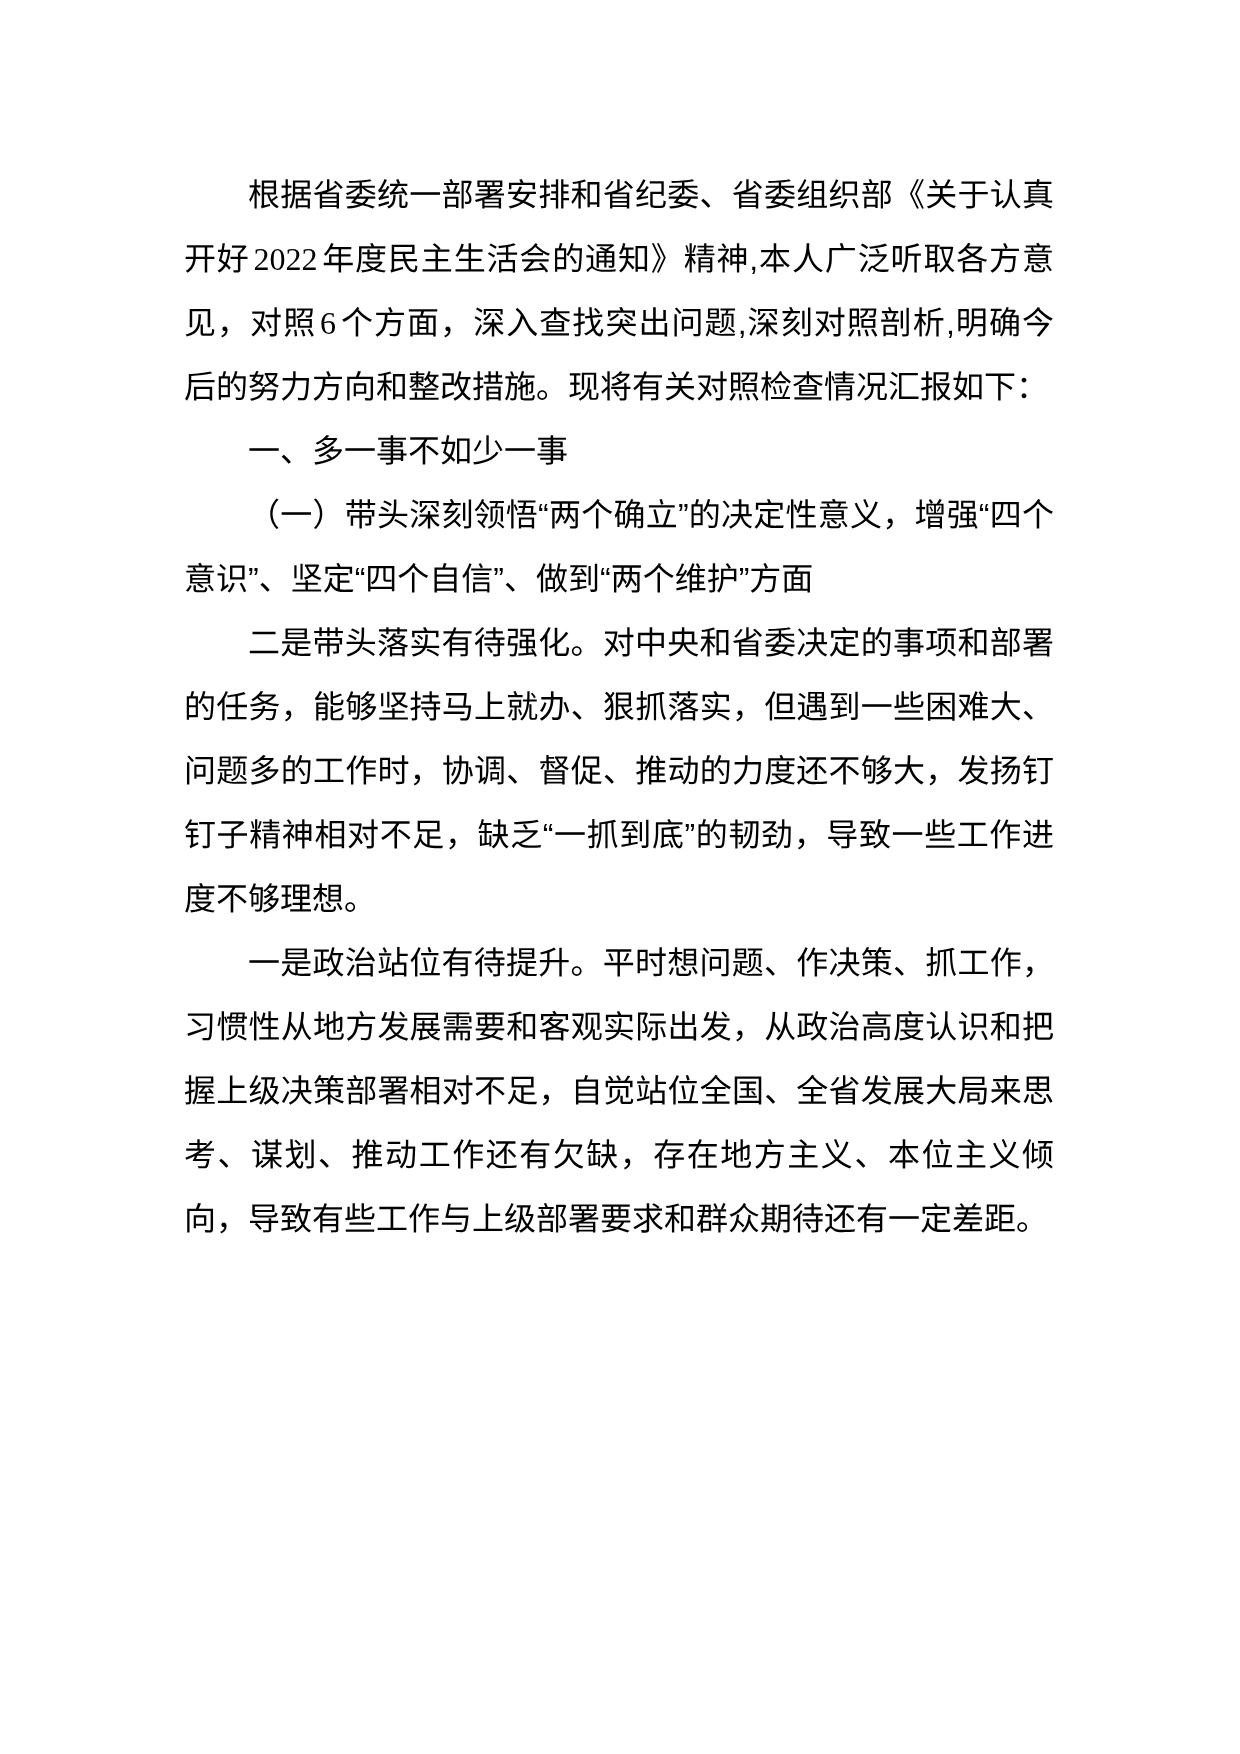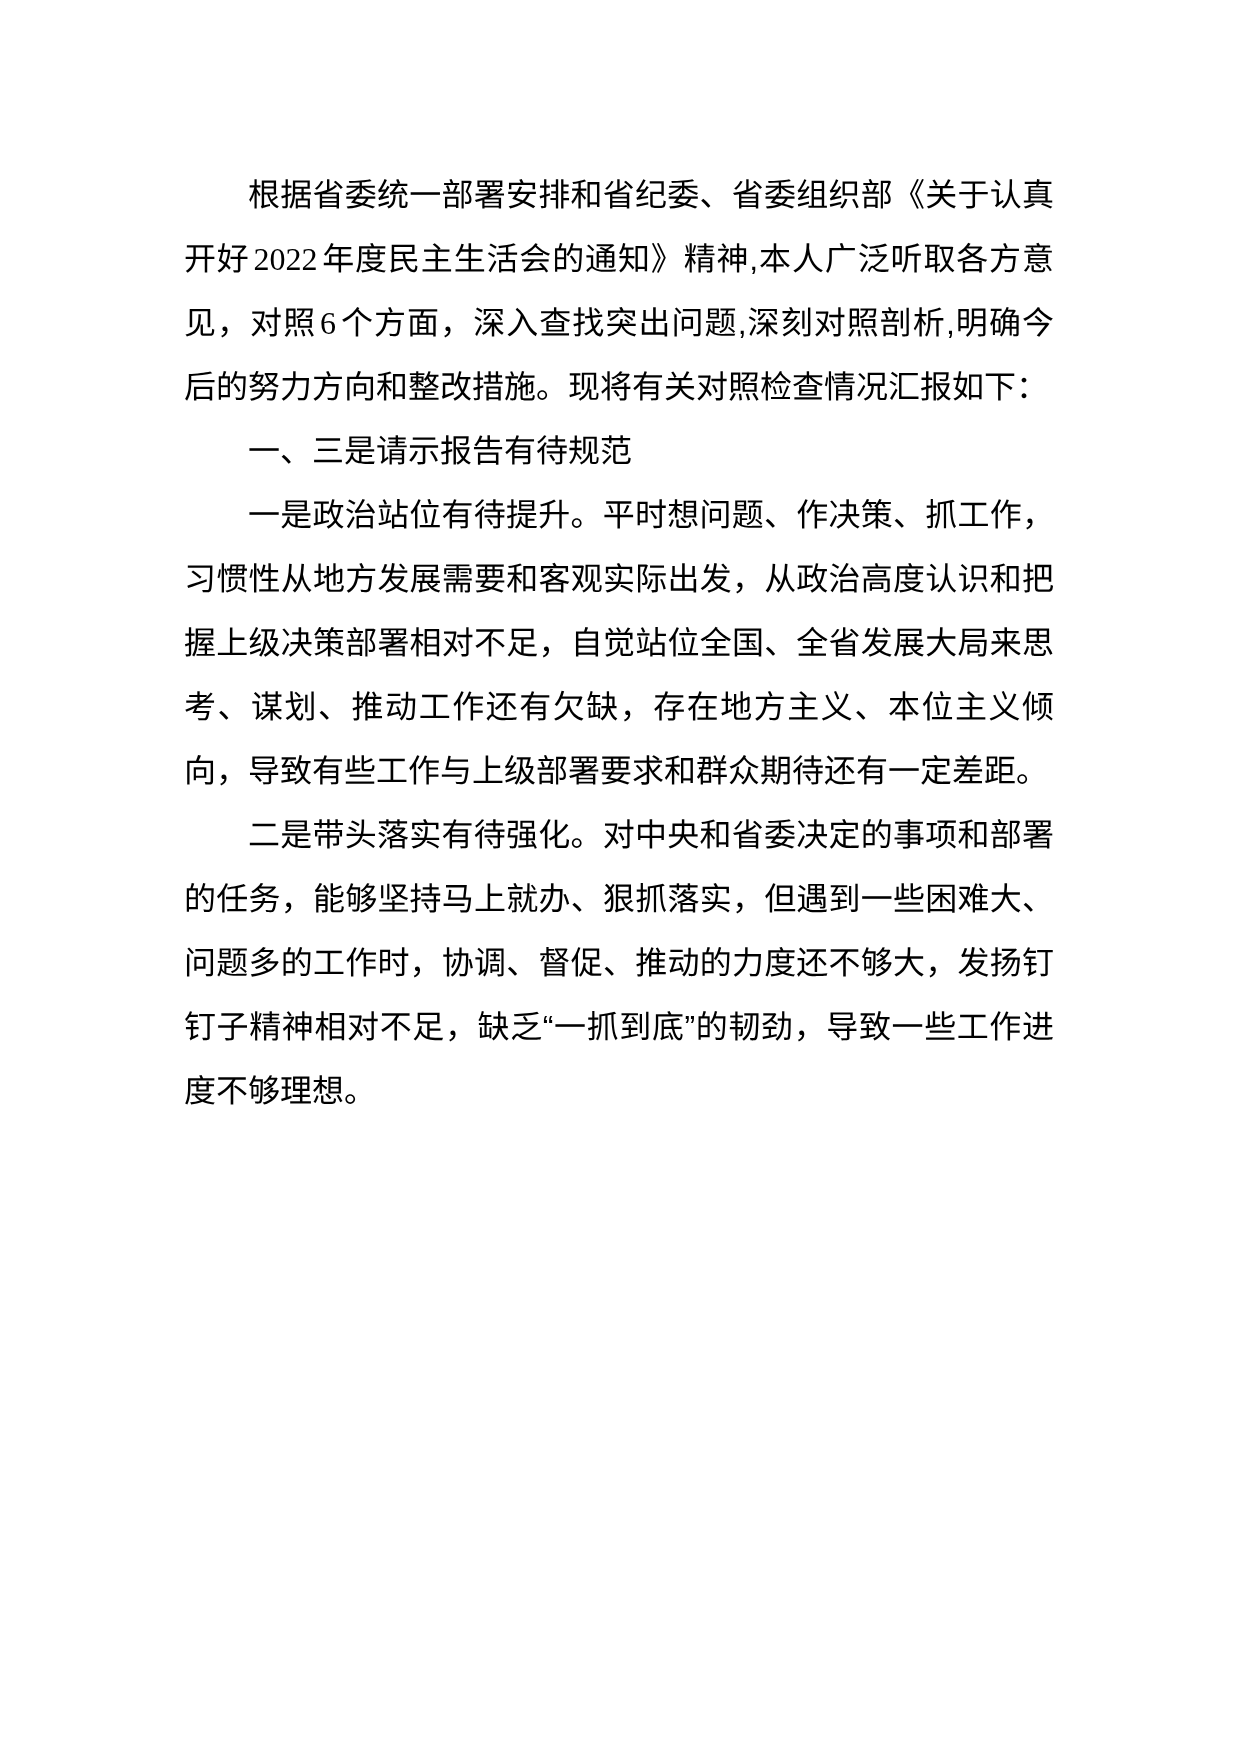--- a/index.html
+++ b/index.html
@@ -35,17 +35,18 @@
     font-family: "Liberation Serif", "DejaVu Serif", serif;
     padding: 0 0.12em;
   }
 </style>
 </head>
 <body>
 
 <div class="page">
   <div class="doc">
     <p>根据省委统一部署安排和省纪委、省委组织部《关于认真开好<span class="num">2022</span>年度民主生活会的通知》精神,本人广泛听取各方意见，对照<span class="num">6</span>个方面，深入查找突出问题,深刻对照剖析,明确今后的努力方向和整改措施。现将有关对照检查情况汇报如下：</p>
-    <p>一、三是请示报告有待规范</p>
+    <p>一、多一事不如少一事</p>
+    <p>（一）带头深刻领悟“两个确立”的决定性意义，增强“四个意识”、坚定“四个自信”、做到“两个维护”方面</p>
+    <p>二是带头落实有待强化。对中央和省委决定的事项和部署的任务，能够坚持马上就办、狠抓落实，但遇到一些困难大、问题多的工作时，协调、督促、推动的力度还不够大，发扬钉钉子精神相对不足，缺乏“一抓到底”的韧劲，导致一些工作进度不够理想。</p>
     <p>一是政治站位有待提升。平时想问题、作决策、抓工作，习惯性从地方发展需要和客观实际出发，从政治高度认识和把握上级决策部署相对不足，自觉站位全国、全省发展大局来思考、谋划、推动工作还有欠缺，存在地方主义、本位主义倾向，导致有些工作与上级部署要求和群众期待还有一定差距。</p>
-    <p>二是带头落实有待强化。对中央和省委决定的事项和部署的任务，能够坚持马上就办、狠抓落实，但遇到一些困难大、问题多的工作时，协调、督促、推动的力度还不够大，发扬钉钉子精神相对不足，缺乏“一抓到底”的韧劲，导致一些工作进度不够理想。</p>
   </div>
 </div>
 
 </body></html>

